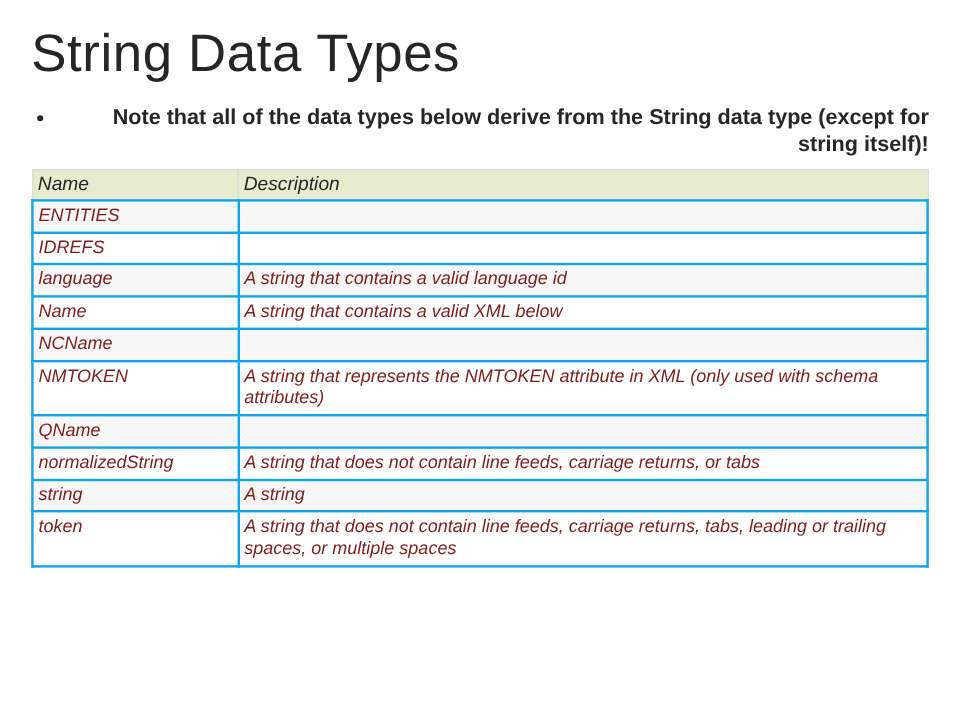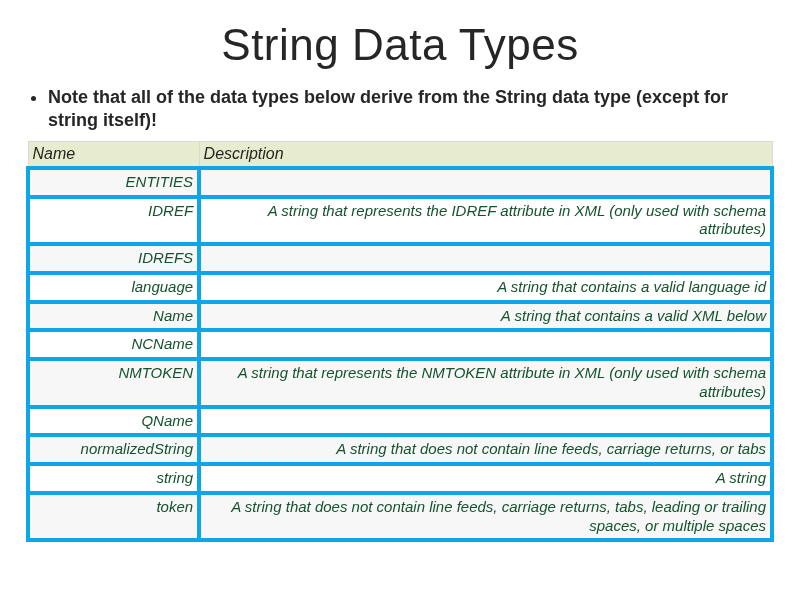--- a/index.html
+++ b/index.html
@@ -8,60 +8,59 @@
     height: 600px;
     background: #ffffff;
     font-family: "Trebuchet MS", "Lucida Sans", Verdana, sans-serif;
     color: #000;
     overflow: hidden;
   }
   .slide {
     padding: 20px 26px 26px 26px;
   }
   h1.title {
-    text-align: center;
     font-size: 44px;
     font-weight: 400;
     color: #262626;
     margin-bottom: 16px;
     letter-spacing: 0.5px;
   }
   ul.note {
     list-style: disc;
     padding-left: 22px;
     margin-bottom: 8px;
   }
   ul.note li {
     font-size: 18px;
     font-weight: 700;
     color: #262626;
     line-height: 1.3;
+    text-align: right;
   }
   table {
     width: 100%;
     border-collapse: collapse;
     font-size: 15px;
     font-style: italic;
   }
   th {
     background: #e7ecce;
     text-align: left;
     font-weight: 400;
     padding: 3px 4px;
     border: 1px solid #d8d8d8;
     font-size: 16px;
     color: #262626;
   }
   td {
-    border: 4px solid #0ea5e9;
+    border: 2px solid #0ea5e9;
     padding: 3px 4px;
     vertical-align: top;
-    color: #14532d;
+    color: #7f1d1d;
     line-height: 1.25;
-    text-align: right;
   }
   tbody tr:nth-child(odd) td {
     background: #f7f7f7;
   }
   tbody tr:nth-child(even) td {
     background: #ffffff;
   }
   col.name { width: 23%; }
   col.desc { width: 77%; }
 </style>
@@ -81,24 +80,20 @@
     <thead>
       <tr>
         <th>Name</th>
         <th>Description</th>
       </tr>
     </thead>
     <tbody id="tbody">
         <tr>
           <td>ENTITIES</td>
           <td></td>
-        </tr>
-        <tr>
-          <td>IDREF</td>
-          <td>A string that represents the IDREF attribute in XML (only used with schema attributes)</td>
         </tr>
         <tr>
           <td>IDREFS</td>
           <td></td>
         </tr>
         <tr>
           <td>language</td>
           <td>A string that contains a valid language id</td>
         </tr>
         <tr>

